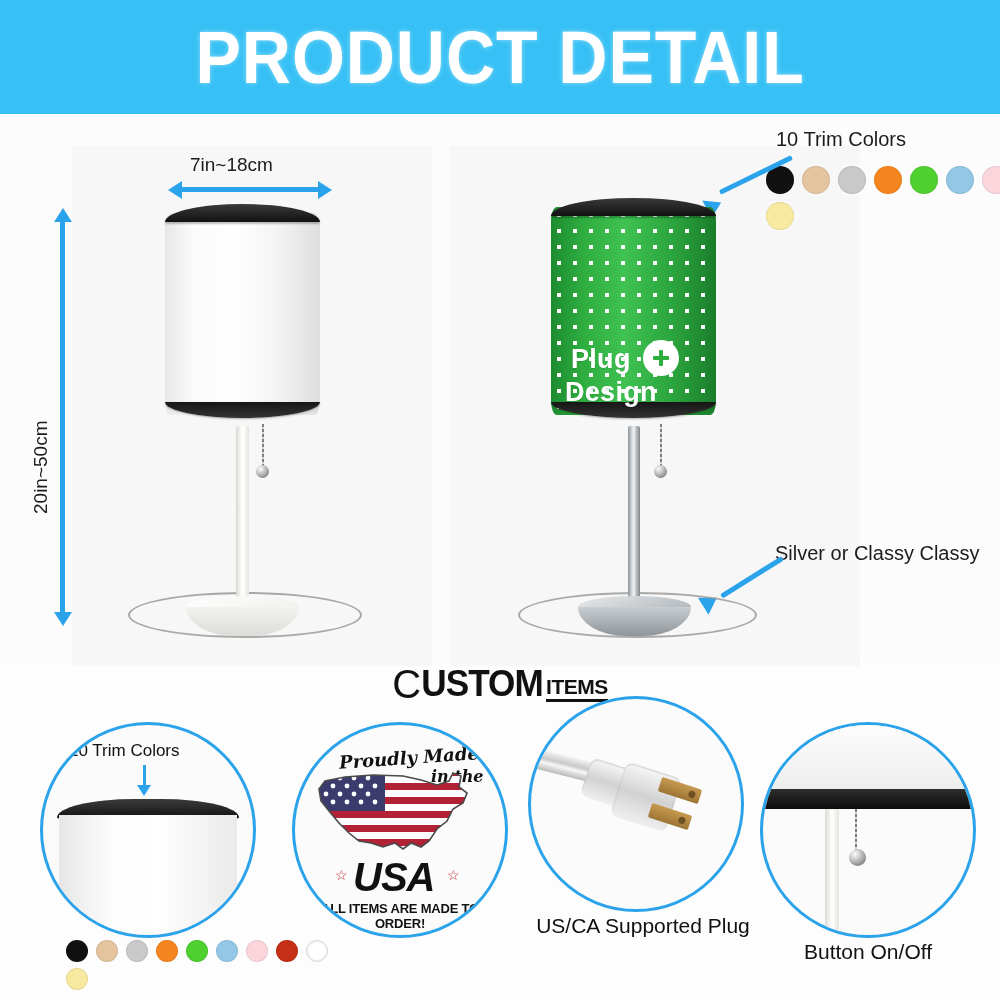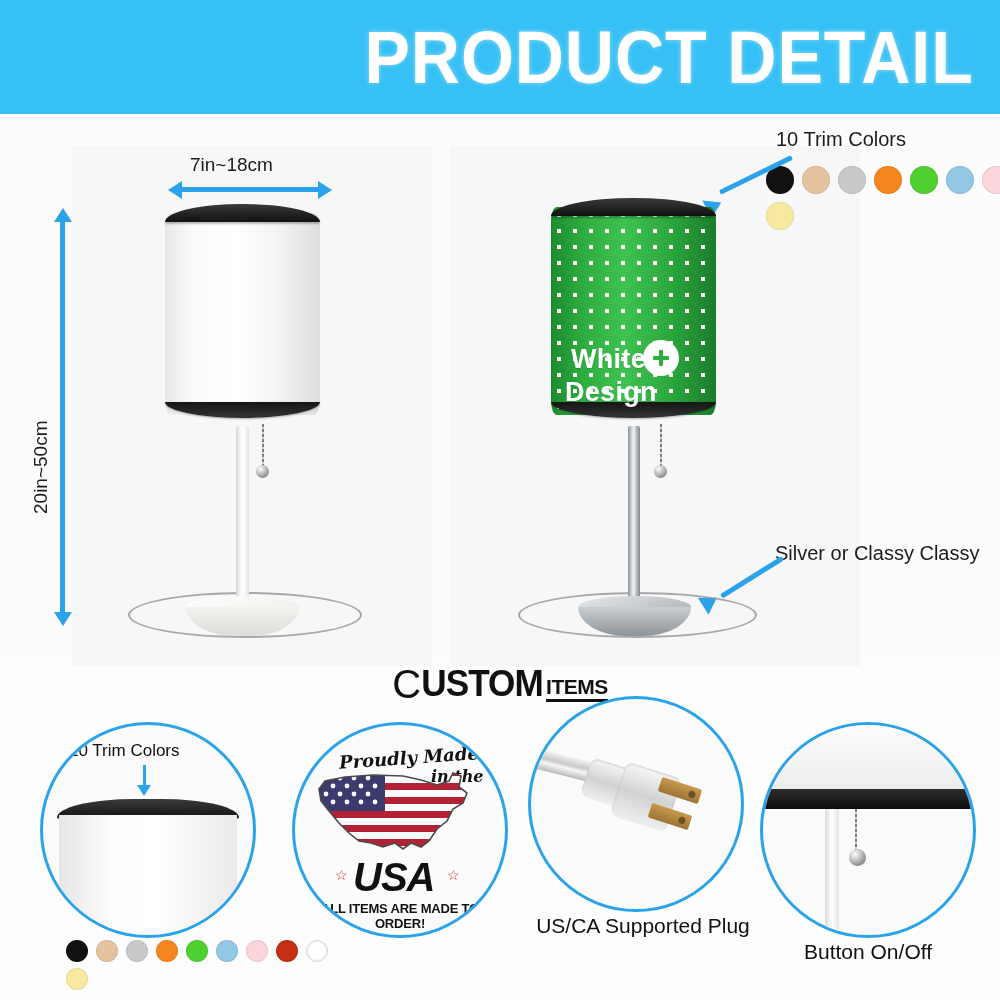--- a/index.html
+++ b/index.html
@@ -9,21 +9,21 @@
     font-family:"Liberation Sans", sans-serif;
     overflow:hidden;
     position:relative;
   }
   .page{position:relative;width:1000px;height:1000px;background:#fdfdfd;}
 
   
   .banner{
     position:absolute;left:0;top:0;width:1000px;height:114px;
     background:#36c0f5;
-    display:flex;align-items:center;justify-content:flex-end;
+    display:flex;align-items:center;justify-content:center;
   }
   .banner-title{
     color:#ffffff;
     font-family:"Liberation Sans", sans-serif;
     font-weight:bold;
     font-size:74px;
     letter-spacing:1px;
     transform:scaleX(0.92);
     text-shadow:0 0 6px rgba(255,255,255,.45);
     white-space:nowrap;
@@ -216,21 +216,21 @@
         <div class="base-side" style="top:11px;height:29px;"></div>
       </div>
     </div>
 
     <div class="lamp" style="left:0;top:0;">
 
       <div class="shade-wrap" style="left:551px;top:84px;width:165px;height:236px;">
         <div class="shade-top"></div>
         <div class="shade-body green" style="height:208px;"></div>
 
-        <div class="design-text" style="left:20px;top:148px;">White</div>
+        <div class="design-text" style="left:20px;top:148px;">Plug</div>
         <div class="plus-badge" style="left:92px;top:142px;width:36px;height:36px;">
           <span class="pl"></span>
         </div>
         <div class="design-text" style="left:14px;top:181px;">Design</div>
 
         <div class="shade-bottom" style="top:204px;"></div>
       </div>
 
       <div class="chain" style="left:660px;top:310px;height:44px;"></div>
       <div class="chain-ball" style="left:654px;top:351px;"></div>

